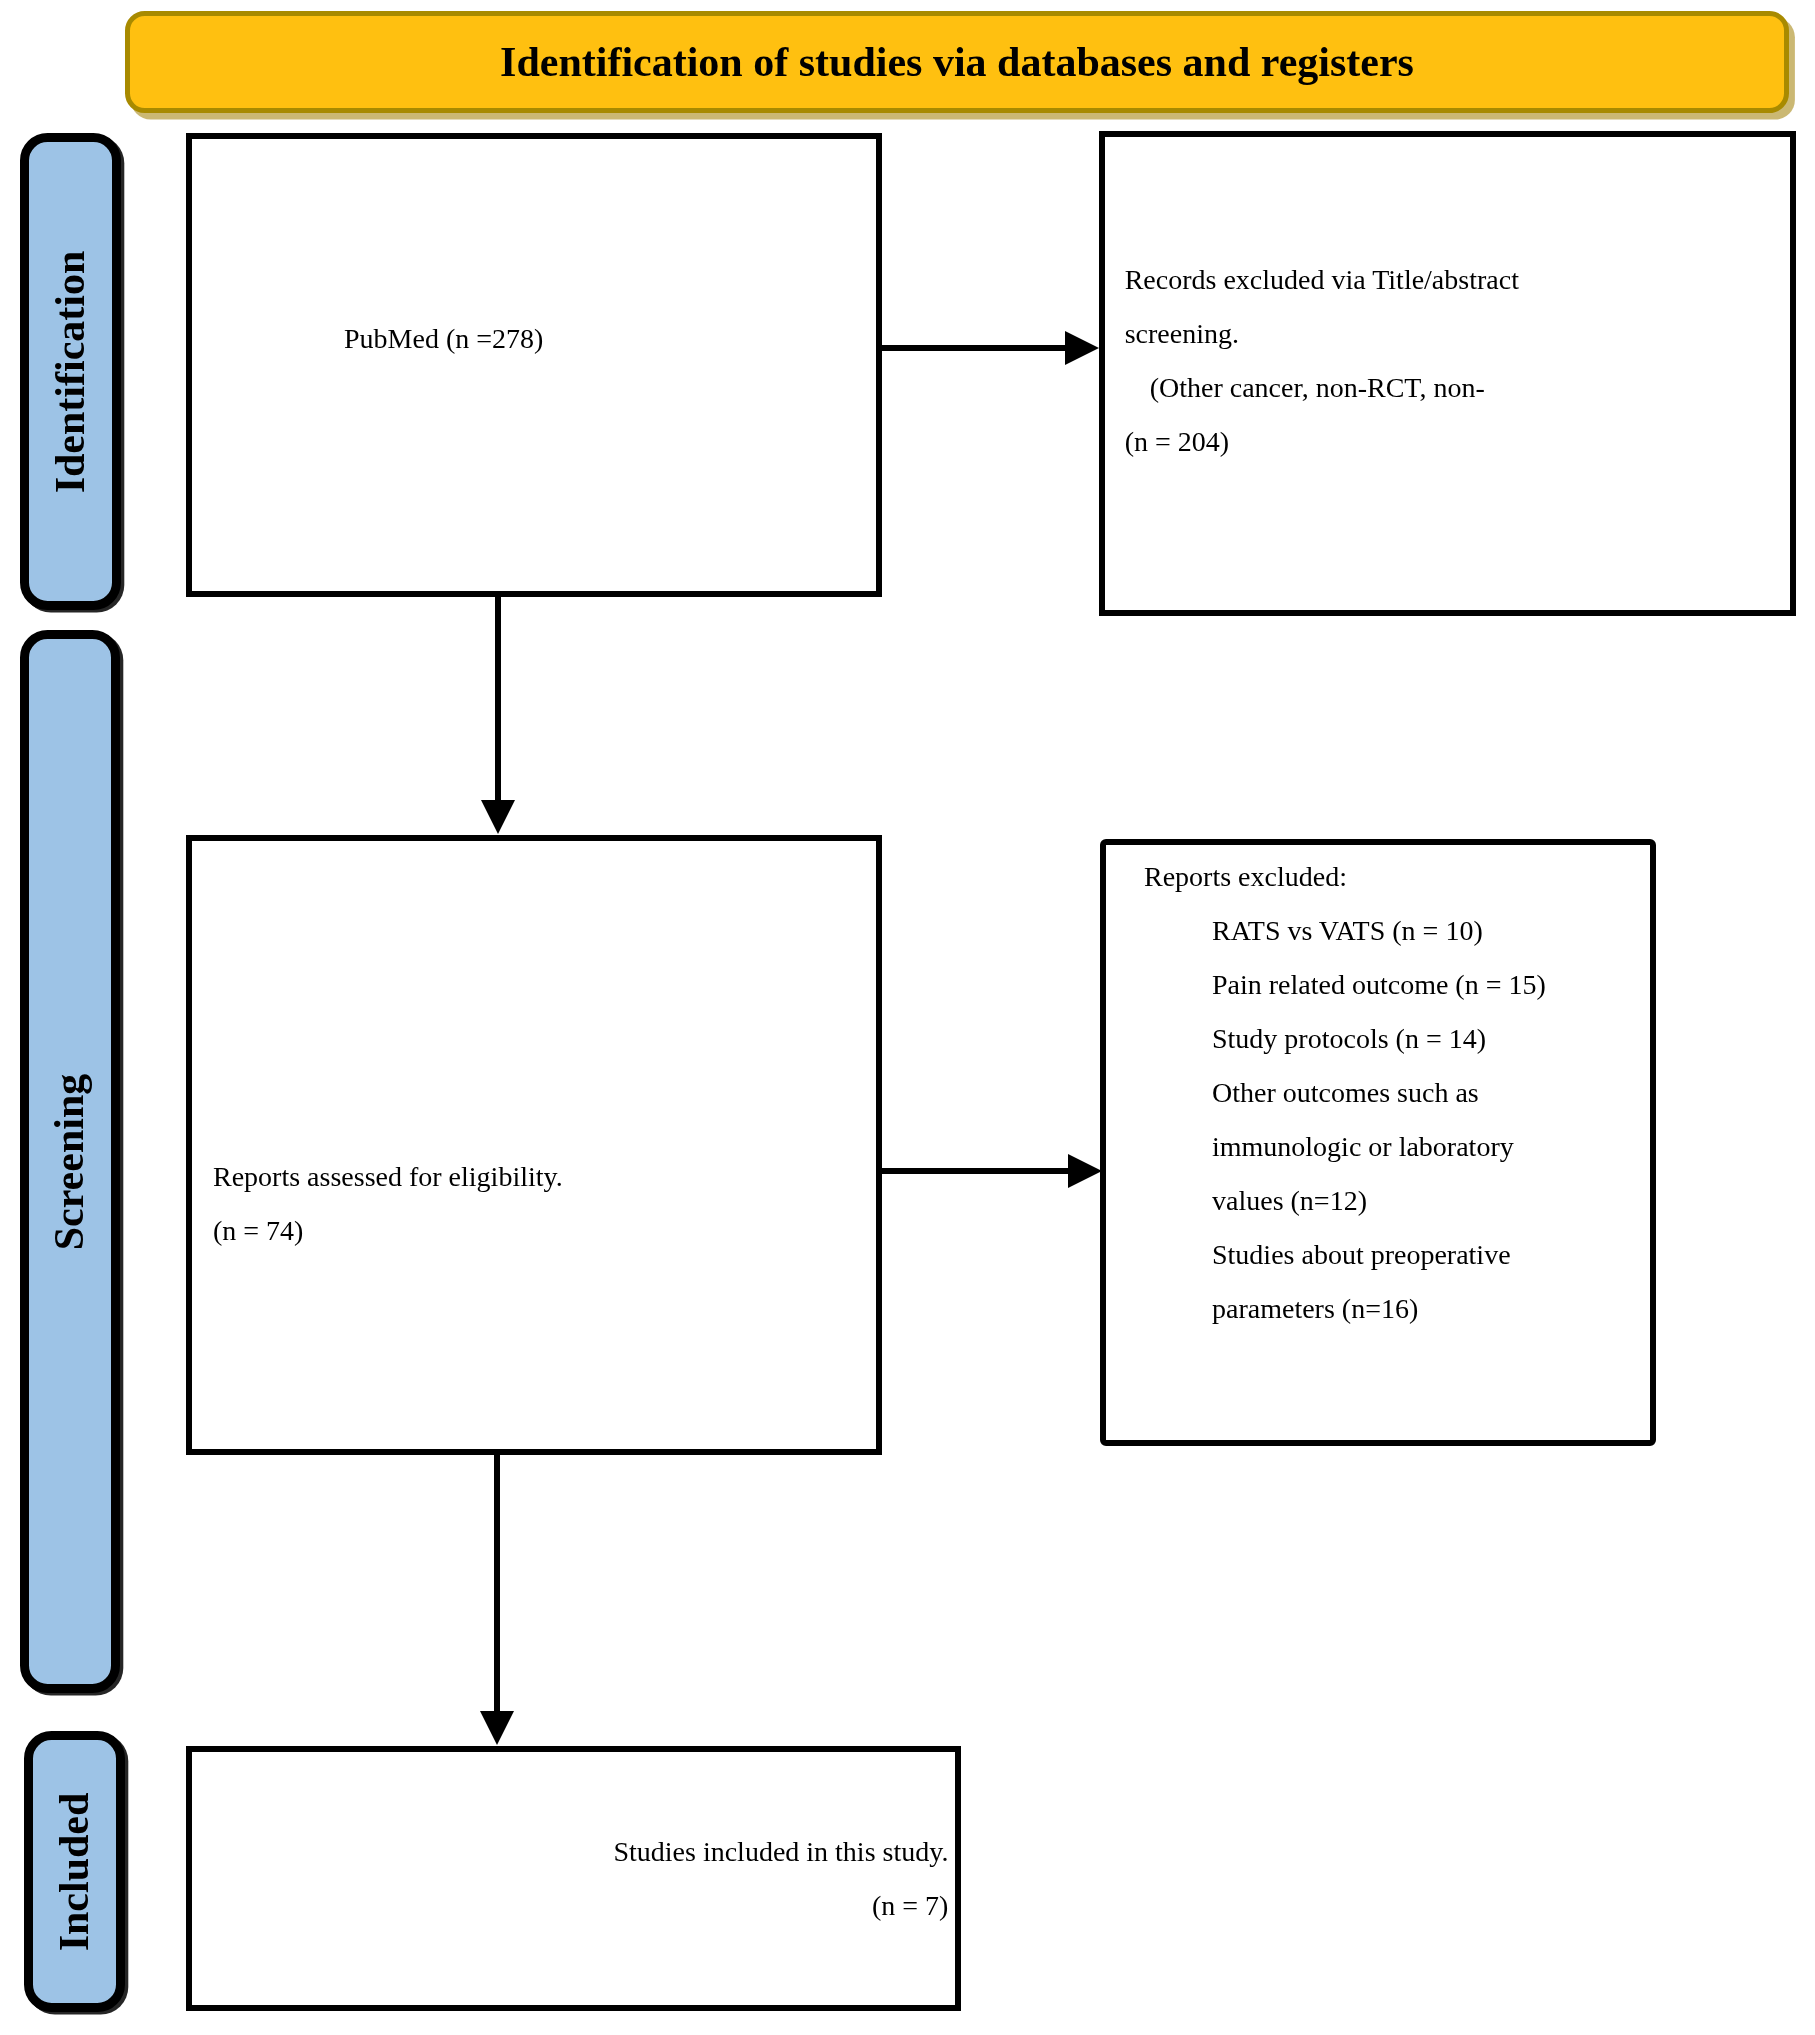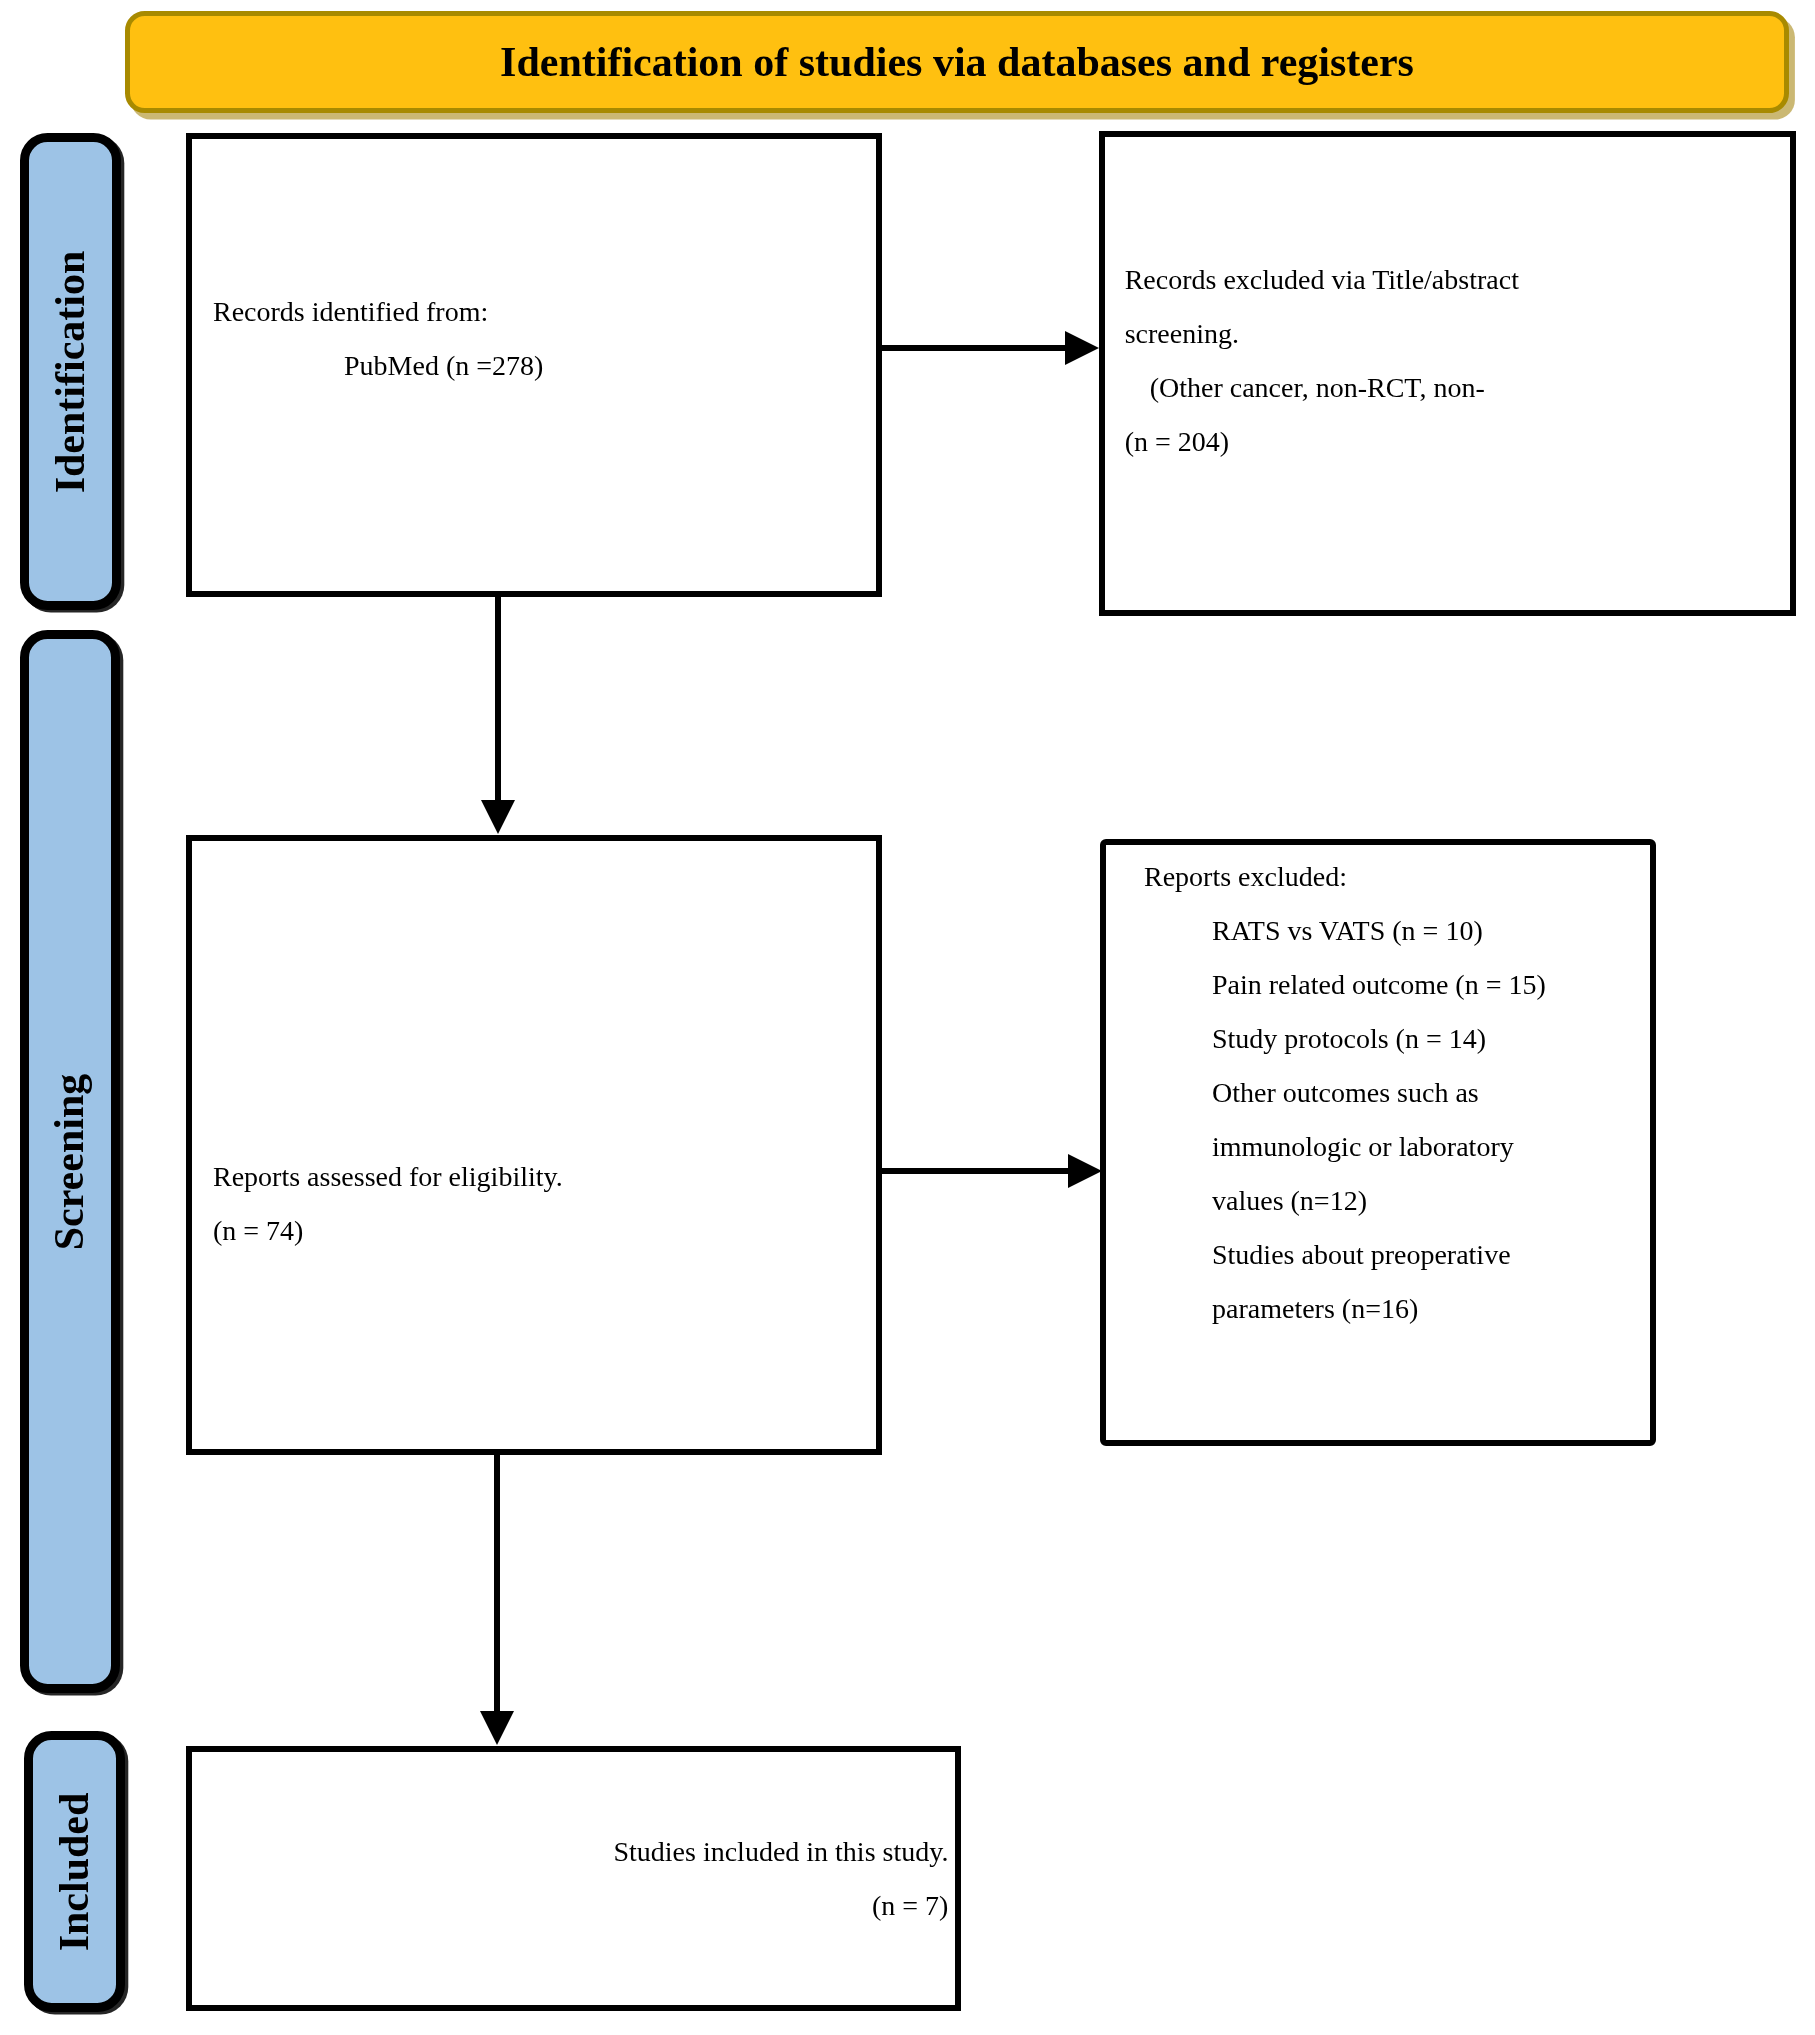--- a/index.html
+++ b/index.html
@@ -70,21 +70,20 @@
   <span>Identification</span>
 </div>
 <div class="stage stage-screening">
   <span>Screening</span>
 </div>
 <div class="stage stage-included">
   <span>Included</span>
 </div>
 
 <div class="flowbox box-records-identified">
-  <div class="line">Records identified from:</div>
   <div class="line indent-200">PubMed (n =278)</div>
 </div>
 
 <div class="flowbox box-records-excluded">
   <div class="line">Records excluded via Title/abstract</div>
   <div class="line">screening.</div>
   <div class="line indent-38">(Other cancer, non-RCT, non-</div>
   <div class="line">(n = 204)</div>
 </div>
 

